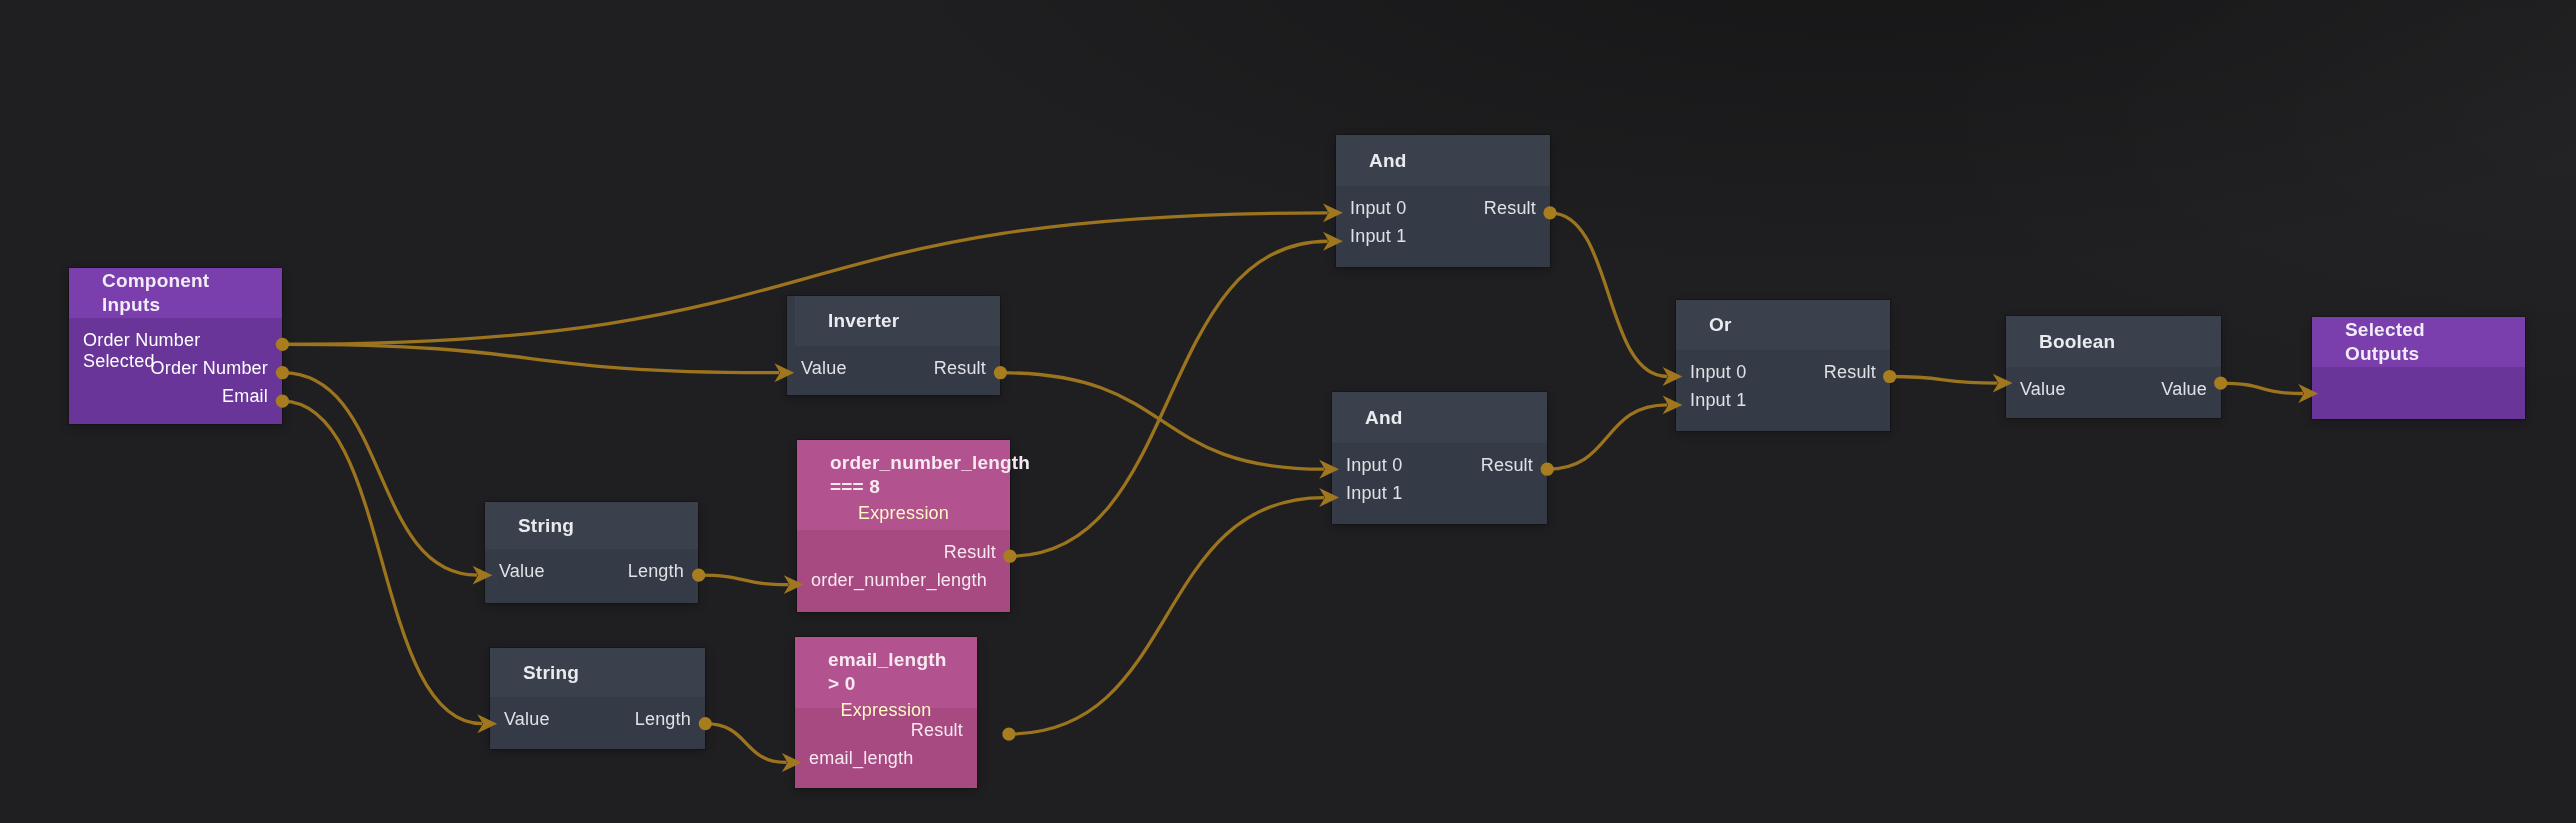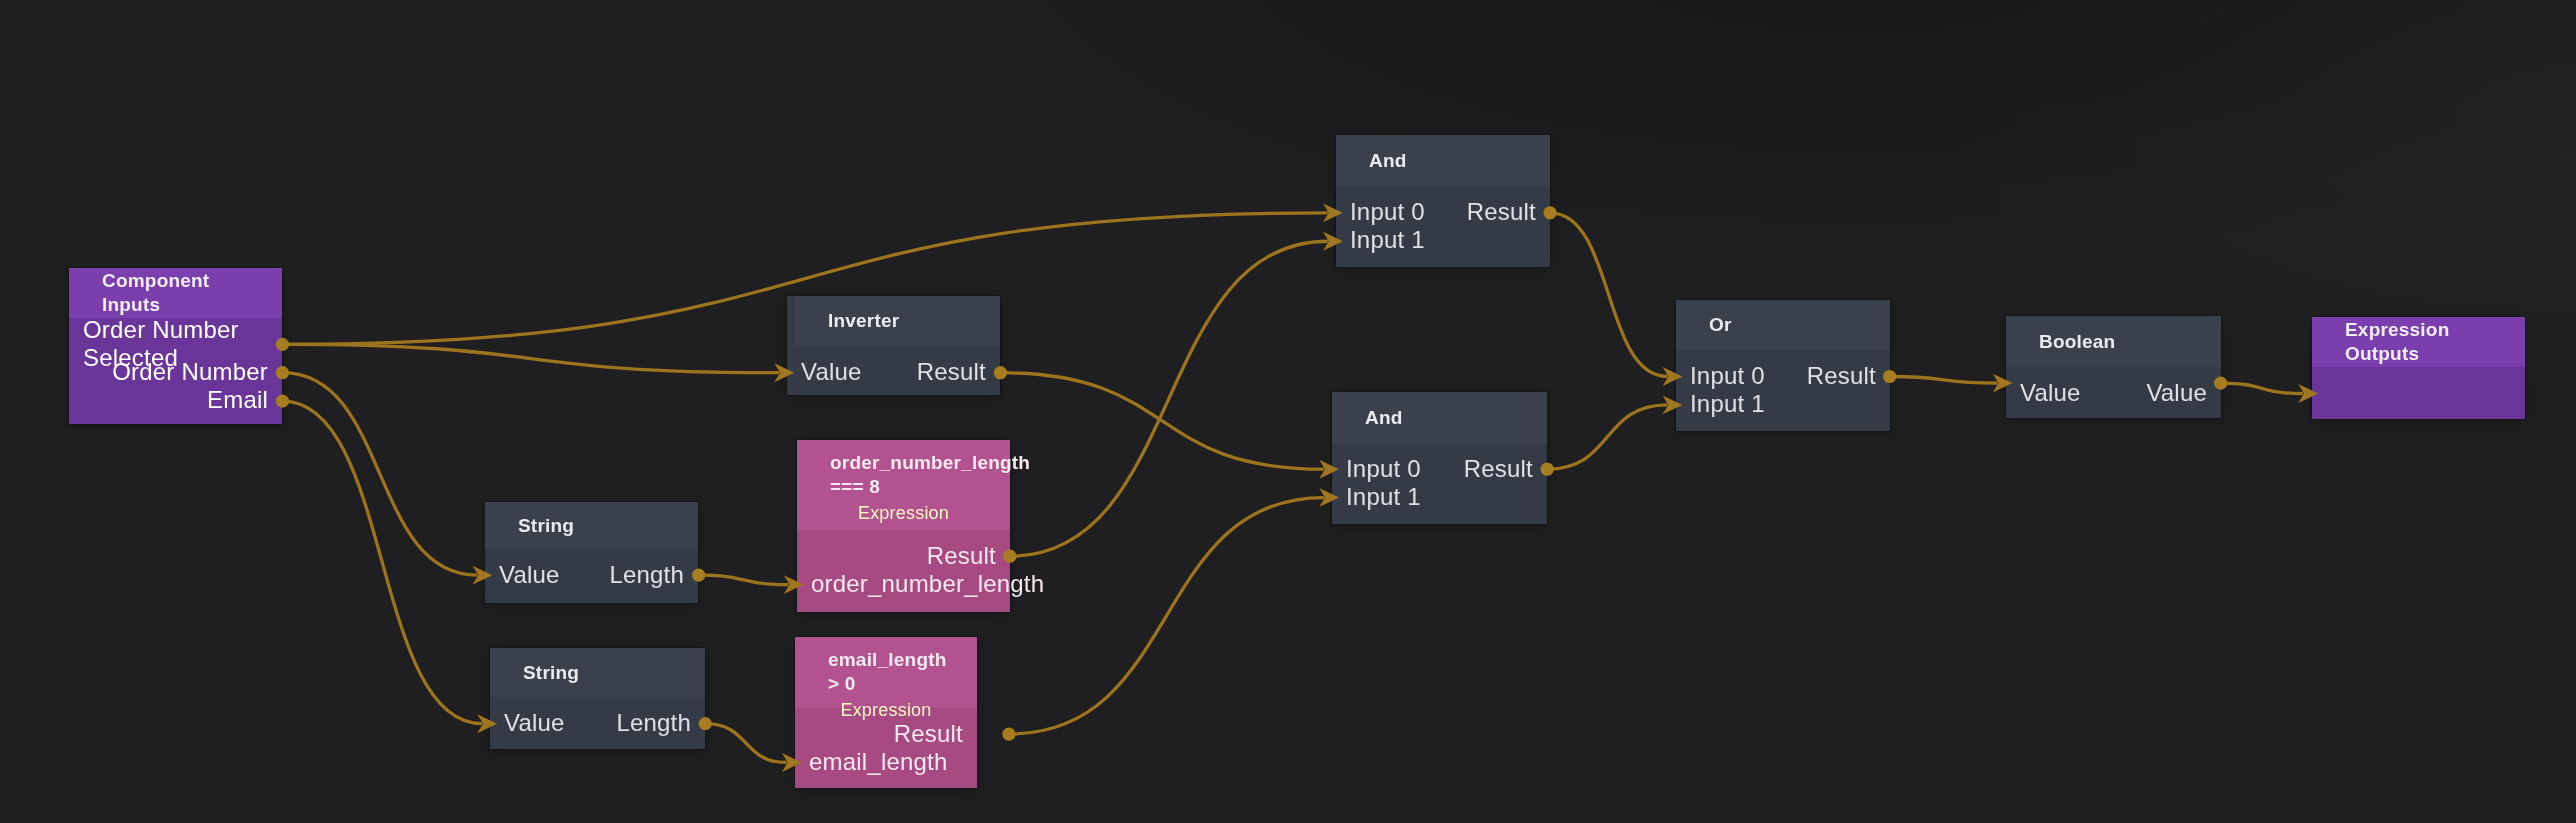--- a/index.html
+++ b/index.html
@@ -23,23 +23,23 @@
   .node-header{
     display:flex;align-items:center;
     padding:0 33px;box-sizing:border-box;
     font-size:19px;font-weight:600;letter-spacing:0.2px;
   }
   .node-header.block{display:block;padding-top:11.4px;}
   .node-title{display:block;line-height:24px;}
   .node-subtitle{display:block;font-weight:400;font-size:18px;line-height:22px;margin-top:2.8px;}
   .node-body{box-sizing:border-box;padding-top:12.3px;}
   .row{
-    height:28px;display:flex;align-items:center;
+    height:28px;display:flex;
     padding:0 14px;box-sizing:border-box;
-    font-size:24px;letter-spacing:0.2px;
+    font-size:18px;letter-spacing:0.2px;
   }
   .row .sp{flex:1;}
   
   .node.logic{background:#353b46;}
   .node.logic .node-header{background:#3a404c;color:#e9ebef;}
   .node.logic .row{color:#dfe1e6;}
   
   .node.io{background:#6a3598;}
   .node.io .node-header{background:#7a3fad;color:#f1ecf7;}
   .node.io .row{color:#ffffff;}
@@ -197,21 +197,21 @@
       <div class="node-body">
         <div class="row">
           <span>Value</span>
           <span class="sp"></span>
           <span>Value</span>
         </div>
       </div>
     </div>
     <div class="node io" style="left: 2312px; top: 317px; width: 213px; height: 102px;">
       <div class="node-header" style="height: 50px;">
-        <span class="node-title">Expression Outputs</span>
+        <span class="node-title">Selected Outputs</span>
       </div>
     </div>
     <svg id="wires" width="2576" height="823" viewBox="0 0 2722 870">
       <path d="M 298 364 C 905.75 364, 795.25 225, 1403 225" fill="none" stroke="#9c741e" stroke-width="3.5"></path>
       <polygon points="1419,225 1398,215 1404,225 1398,235" fill="#a0761f"></polygon>
       <path d="M 298 364 C 586.75 364, 534.25 394, 823 394" fill="none" stroke="#9c741e" stroke-width="3.5"></path>
       <polygon points="839,394 818,384 824,394 818,404" fill="#a0761f"></polygon>
       <path d="M 298 394 C 411.3 394, 390.7 608, 504 608" fill="none" stroke="#9c741e" stroke-width="3.5"></path>
       <polygon points="520,608 499,598 505,608 499,618" fill="#a0761f"></polygon>
       <path d="M 298 424 C 414.05 424, 392.95 765, 509 765" fill="none" stroke="#9c741e" stroke-width="3.5"></path>

